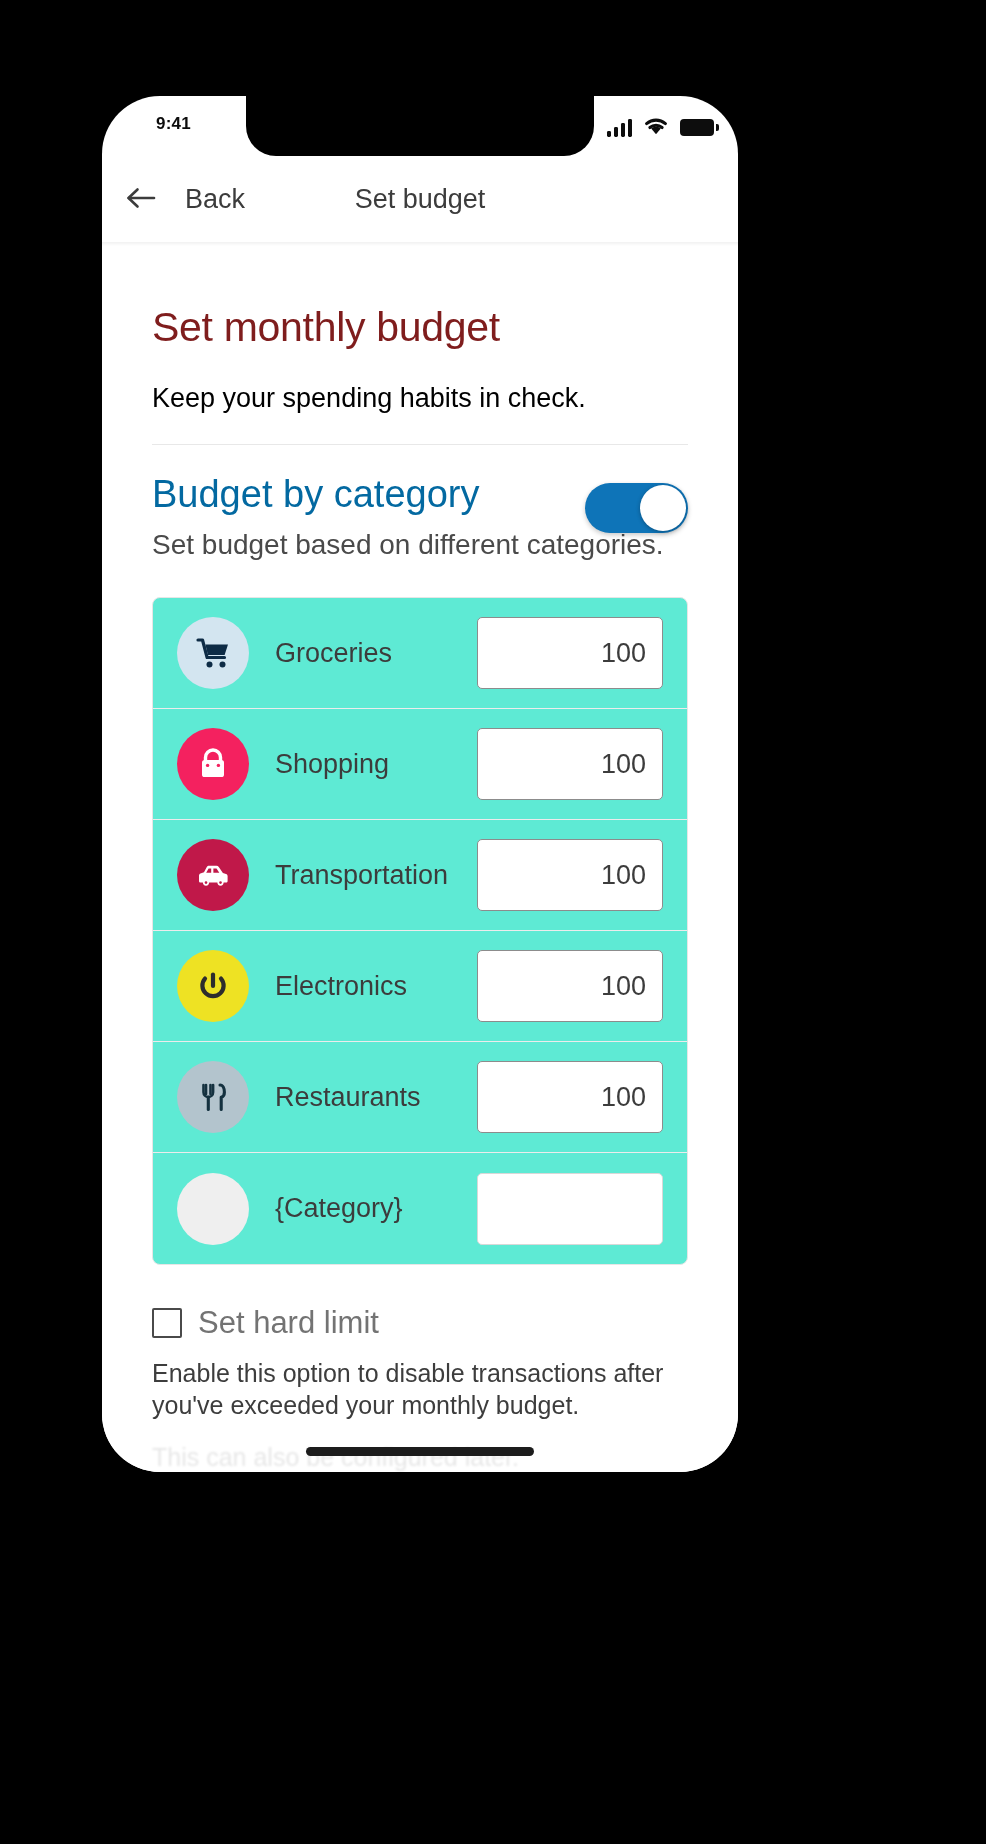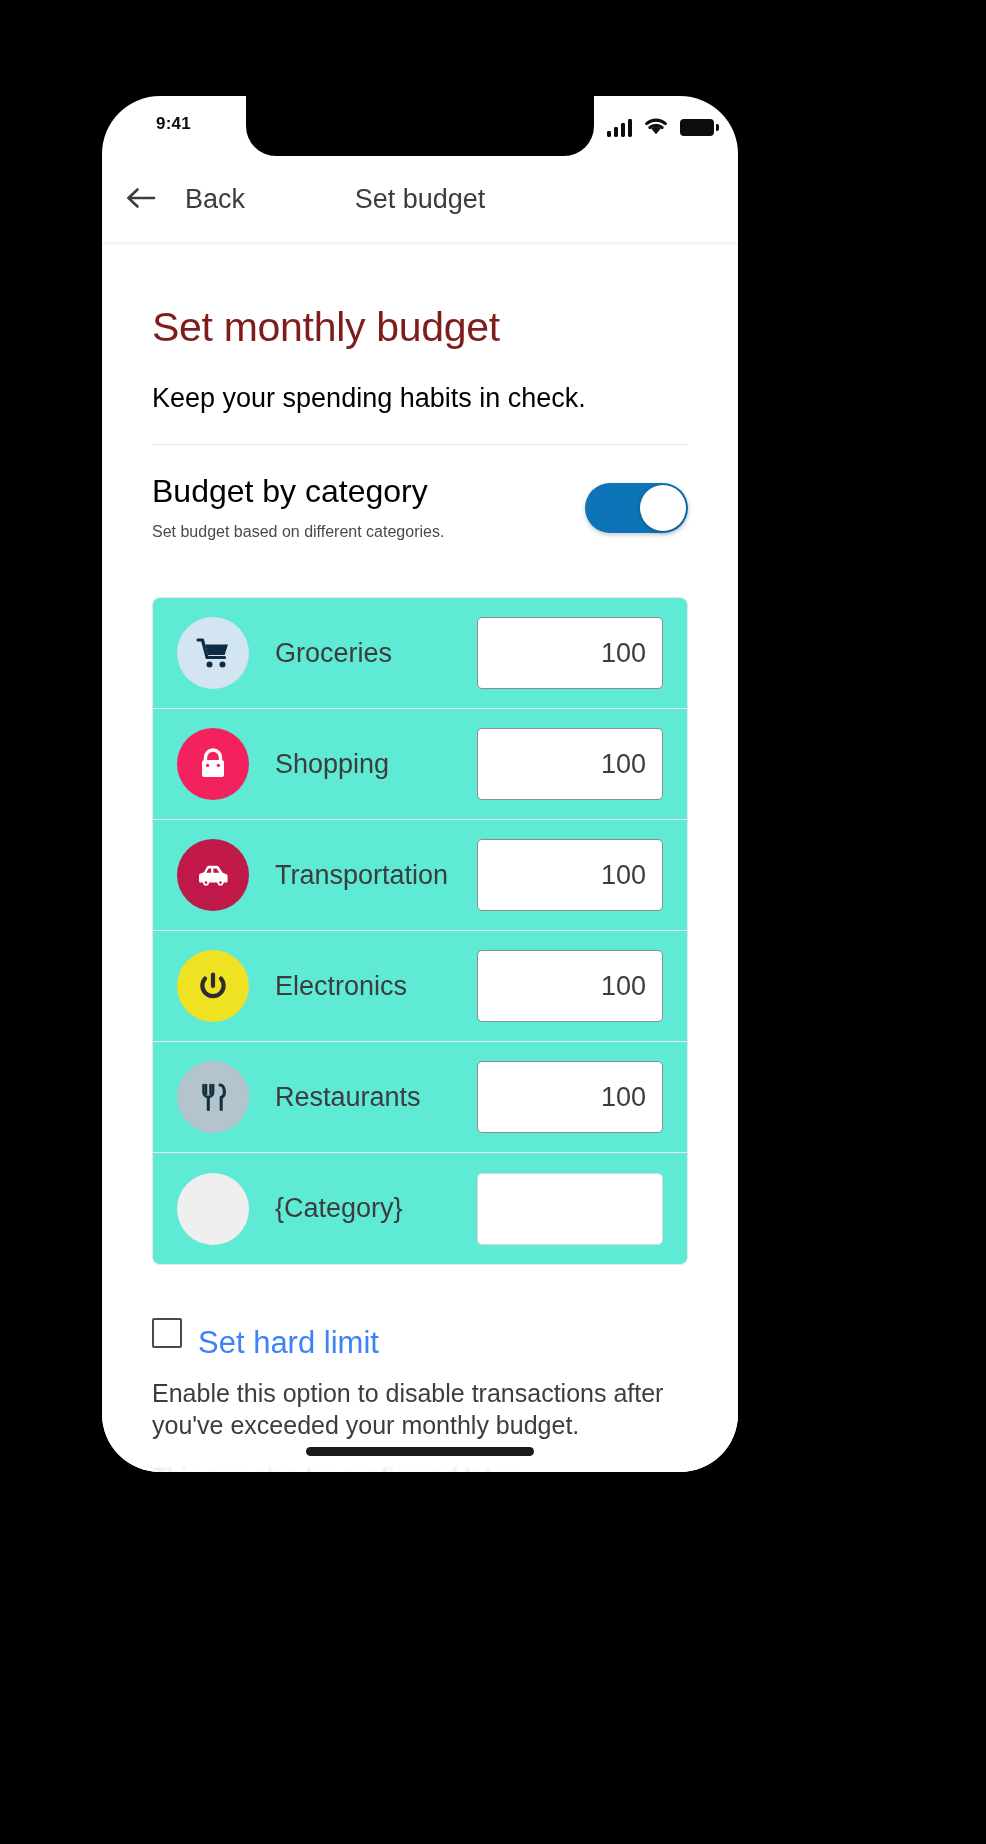--- a/index.html
+++ b/index.html
@@ -165,26 +165,26 @@
     background: #e8e8e8;
   }
 
   
   #toggle-section {
     position: relative;
     margin-top: 28px;
     min-height: 88px;
   }
   #toggle-title {
-    font-size: 32px;
-    color: #000000;
+    font-size: 38px;
+    color: #0369a1;
   }
   #toggle-desc {
     margin-top: 13px;
-    font-size: 16px;
+    font-size: 28px;
     color: #4a4a4a;
   }
   #toggle-switch {
     position: absolute;
     right: 0;
     top: 10px;
     width: 103px;
     height: 50px;
     border-radius: 25px;
     background: #0e74b8;
@@ -263,22 +263,21 @@
   #hard-limit-checkbox {
     width: 26px;
     height: 26px;
     border: 2px solid #4a4a4a;
     border-radius: 2px;
     background: #ffffff;
     flex: 0 0 auto;
   }
   #hard-limit-label {
     font-size: 31px;
-    color: #3b82f6;
-    margin-top: 20px;
+    color: #737373;
   }
   #hard-limit-desc {
     margin-top: 16px;
     font-size: 25px;
     line-height: 1.28;
     color: #3d3d3d;
   }
 
   #faded-text {
     margin-top: 22px;

